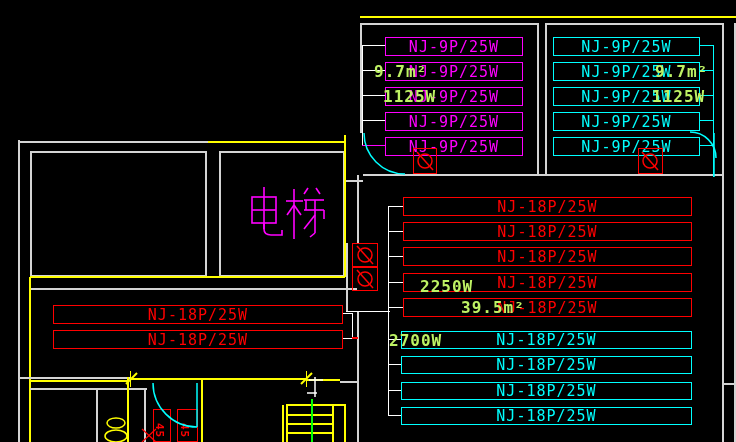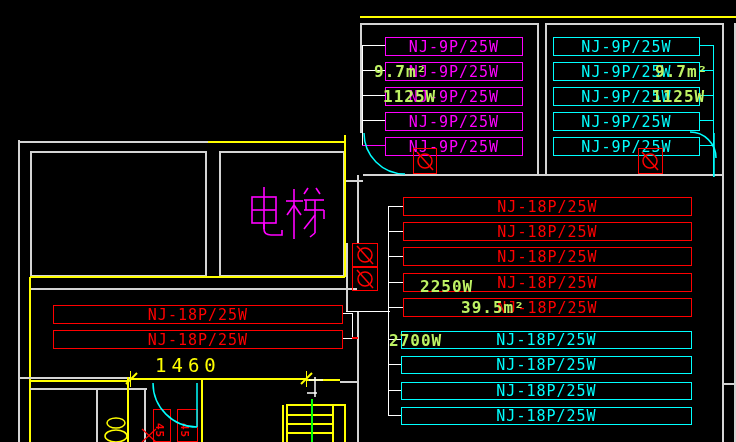--- a/index.html
+++ b/index.html
@@ -138,21 +138,20 @@
   <div class="ann" style="left:152px;top:424px;color:#ff0000;font-size:11px;transform:rotate(90deg);">45</div>
   <div class="ann" style="left:177px;top:424px;color:#ff0000;font-size:11px;transform:rotate(90deg);">45</div>
 
   <div class="ann mag" style="left:374px;top:62px;font-size:16px;">9.7m²</div>
   <div class="ann mag" style="left:383px;top:87px;font-size:16px;">1125W</div>
   <div class="ann mag" style="left:655px;top:62px;font-size:16px;">9.7m²</div>
   <div class="ann mag" style="left:652px;top:87px;font-size:16px;">1125W</div>
   <div class="ann mag" style="left:420px;top:261px;font-size:16px;margin-top:16px;">2250W</div>
   <div class="ann mag" style="left:461px;top:298px;font-size:16px;">39.5m²</div>
   <div class="ann mag" style="left:389px;top:331px;font-size:16px;">2700W</div>
-  <div class="ann" style="left:155px;top:354px;color:#ffff00;font-size:19px;font-weight:normal;letter-spacing:5px;">1460</div>
 
   <div class="ann" style="left:248px;top:185px;font-size:48px;color:#ff00ff;opacity:0;">电梯</div>
 
   <svg width="736" height="442" viewBox="0 0 736 442">
 
     <g stroke="#00ffff" fill="none" stroke-width="1.5">
       <path d="M 364 133 A 41 41 0 0 0 405 174"></path>
       <path d="M 690 132 A 26 26 0 0 1 716 158"></path>
       <line x1="714" y1="133" x2="714" y2="177"></line>
       <path d="M 153 383 A 44 44 0 0 0 197 427"></path>

